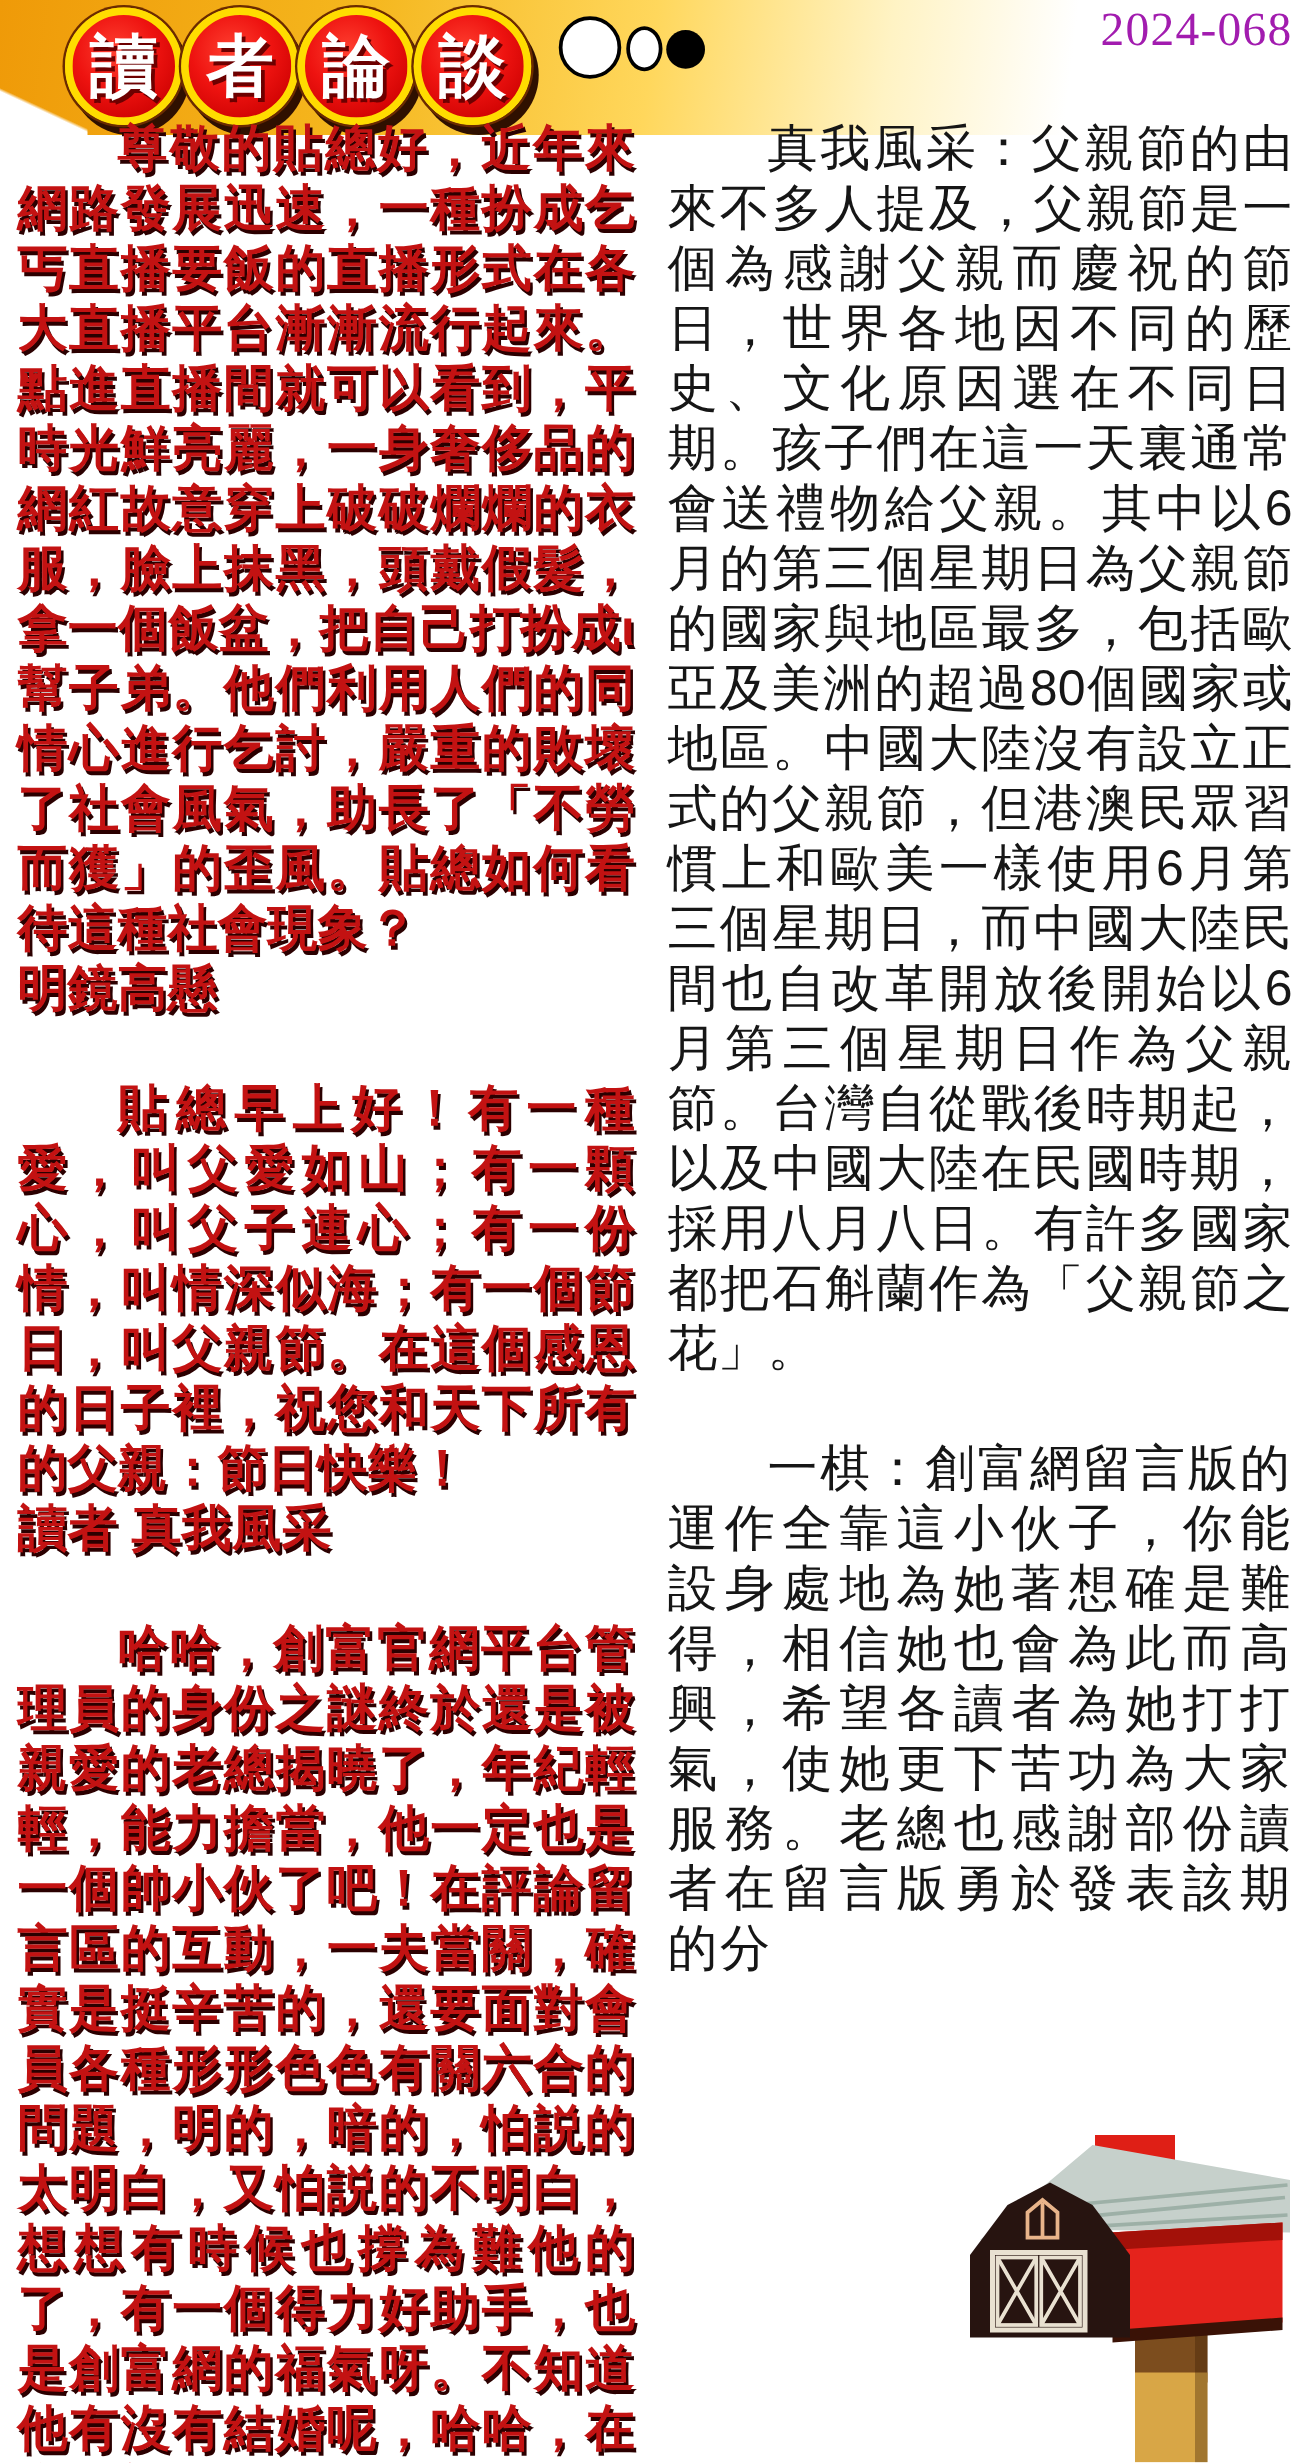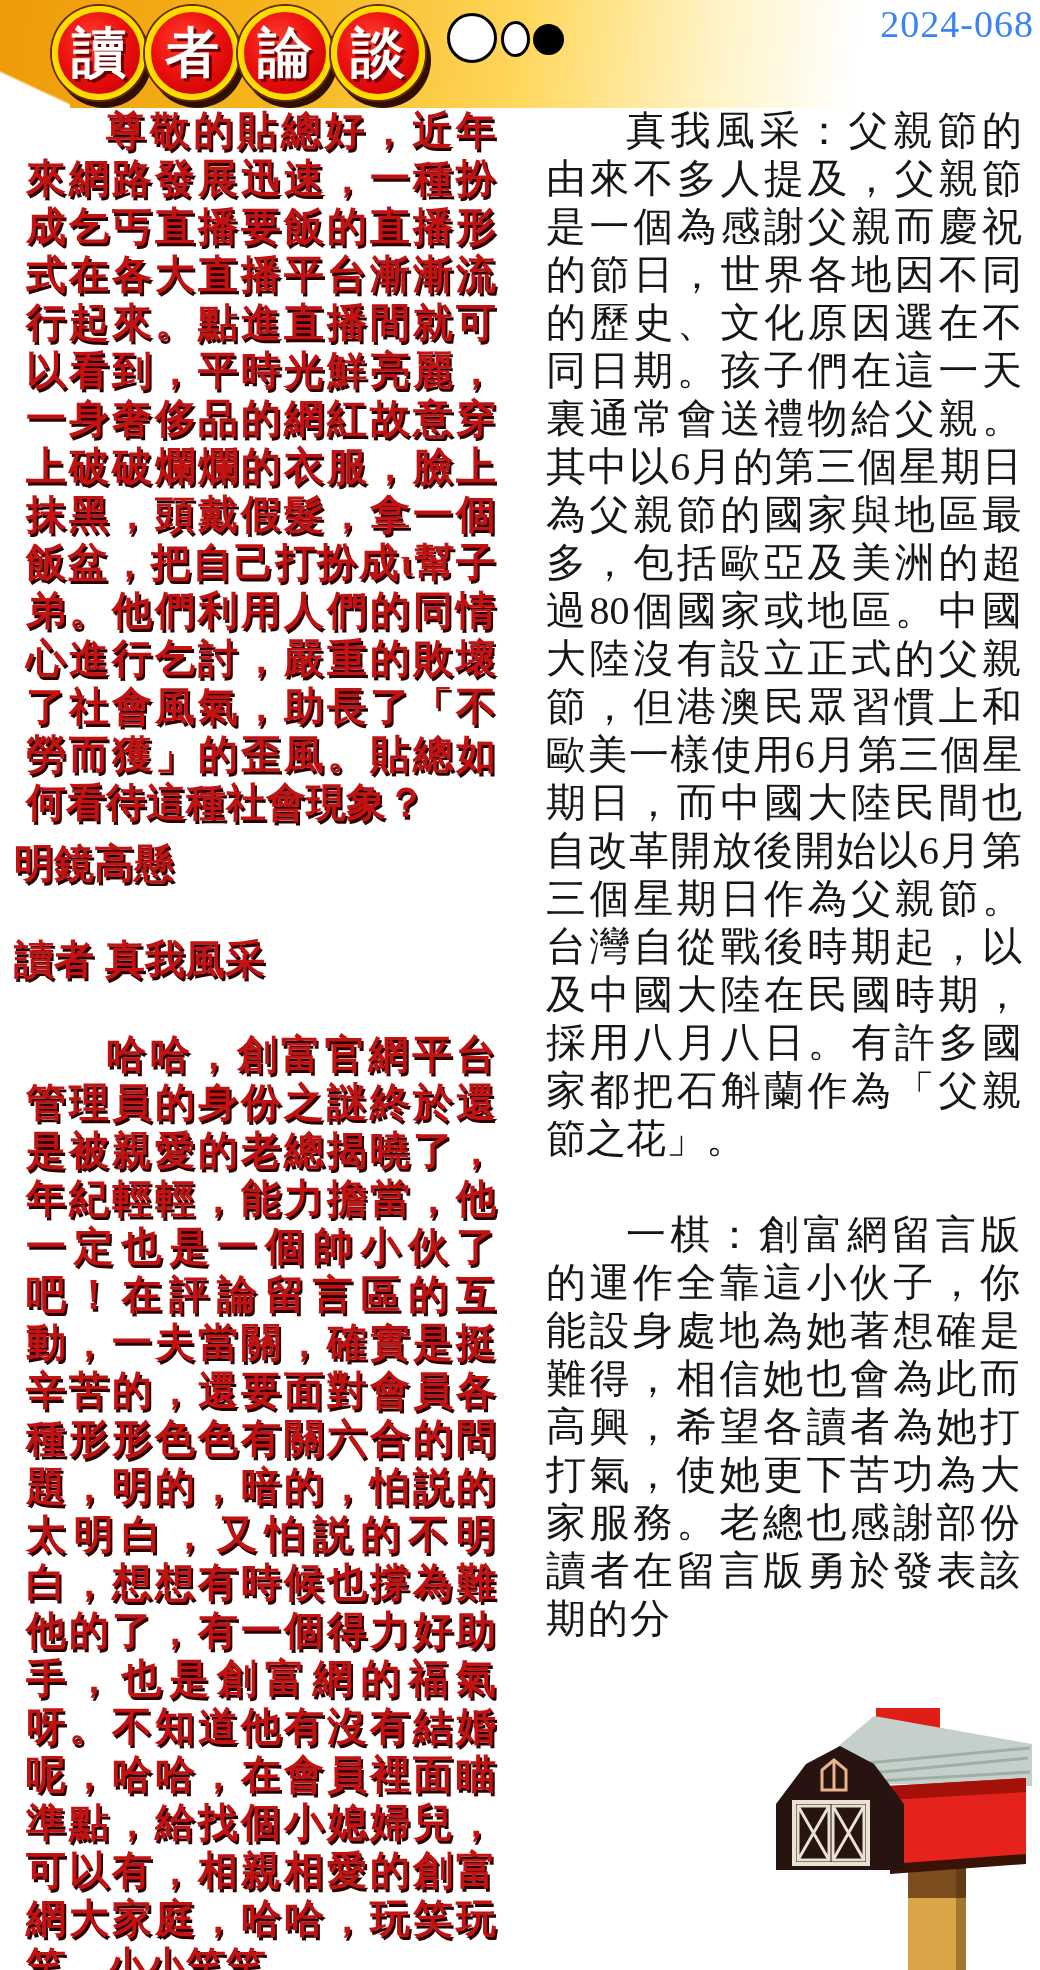--- a/index.html
+++ b/index.html
@@ -40,33 +40,33 @@
     position:absolute;left:501px;top:21px;width:23px;height:30px;
     border:3px solid #000;border-radius:50%;background:#fff;
   }
   .deco-circle-filled{
     position:absolute;left:533px;top:24px;width:31px;height:31px;
     border-radius:50%;background:#000;
   }
   .issue-number{
     position:absolute;top:2px;right:6px;
     font-family:"Liberation Serif","DejaVu Serif",serif;
-    font-size:38px;color:#3b82f6;letter-spacing:1px;
+    font-size:38px;color:#a21caf;letter-spacing:1px;
   }
 
   
   .col{position:absolute;top:95px;font-size:40px;line-height:48px;text-align:justify;}
   .col-left{
     left:14px;width:494px;
     color:#c31212;font-weight:600;
     text-shadow:2px 3px 0 #2b0000;
   }
   .col-right{left:534px;width:500px;color:#161616;font-weight:500;}
   .para-block{margin:0 0 48px 0;}
-  .para{margin:12px;text-indent:2em;font-family:Liberation Serif, serif;}
+  .para{margin:0;text-indent:2em;}
   .sig{padding-right:8px;}
   .sig-mid{padding-right:22px;}
   .spaced{letter-spacing:2px;}
 
   
   .mailbox{position:absolute;left:758px;top:1686px;width:282px;height:284px;}
 </style>
 </head>
 <body>
 
@@ -94,20 +94,21 @@
 <div class="issue-number">2024-068</div>
 
 <div class="col col-left">
 
   <div class="para-block">
     <p class="para">尊敬的貼總好，近年來網路發展迅速，一種扮成乞丐直播要飯的直播形式在各大直播平台漸漸流行起來。點進直播間就可以看到，平時光鮮亮麗，一身奢侈品的網紅故意穿上破破爛爛的衣服，臉上抹黑，頭戴假髮，拿一個飯盆，把自己打扮成ι幫子弟。他們利用人們的同情心進行乞討，嚴重的敗壞了社會風氣，助長了「不勞而獲」的歪風。貼總如何看待這種社會現象？</p>
     <div class="sig">明鏡高懸</div>
   </div>
 
   <div class="para-block">
+    <p class="para">貼總早上好！有一種愛，叫父愛如山；有一顆心，叫父子連心；有一份情，叫情深似海；有一個節日，叫父親節。在這個感恩的日子裡，祝您和天下所有的父親：節日快樂！</p>
     <div class="sig sig-mid">讀者 真我風采</div>
   </div>
 
   <div class="para-block">
     <p class="para">哈哈，創富官網平台管理員的身份之謎終於還是被親愛的老總揭曉了，年紀輕輕，能力擔當，他一定也是一個帥小伙了吧！在評論留言區的互動，一夫當關，確實是挺辛苦的，還要面對會員各種形形色色有關六合的問題，明的，暗的，怕説的太明白，又怕説的不明白，想想有時候也撐為難他的了，有一個得力好助手，也是創富網的福氣呀。不知道他有沒有結婚呢，哈哈，在會員裡面瞄準點，給找個小媳婦兒，可以有，相親相愛的創富網大家庭，哈哈，玩笑玩笑，小小笑笑。</p>
 
   </div>
 
 </div>
 

